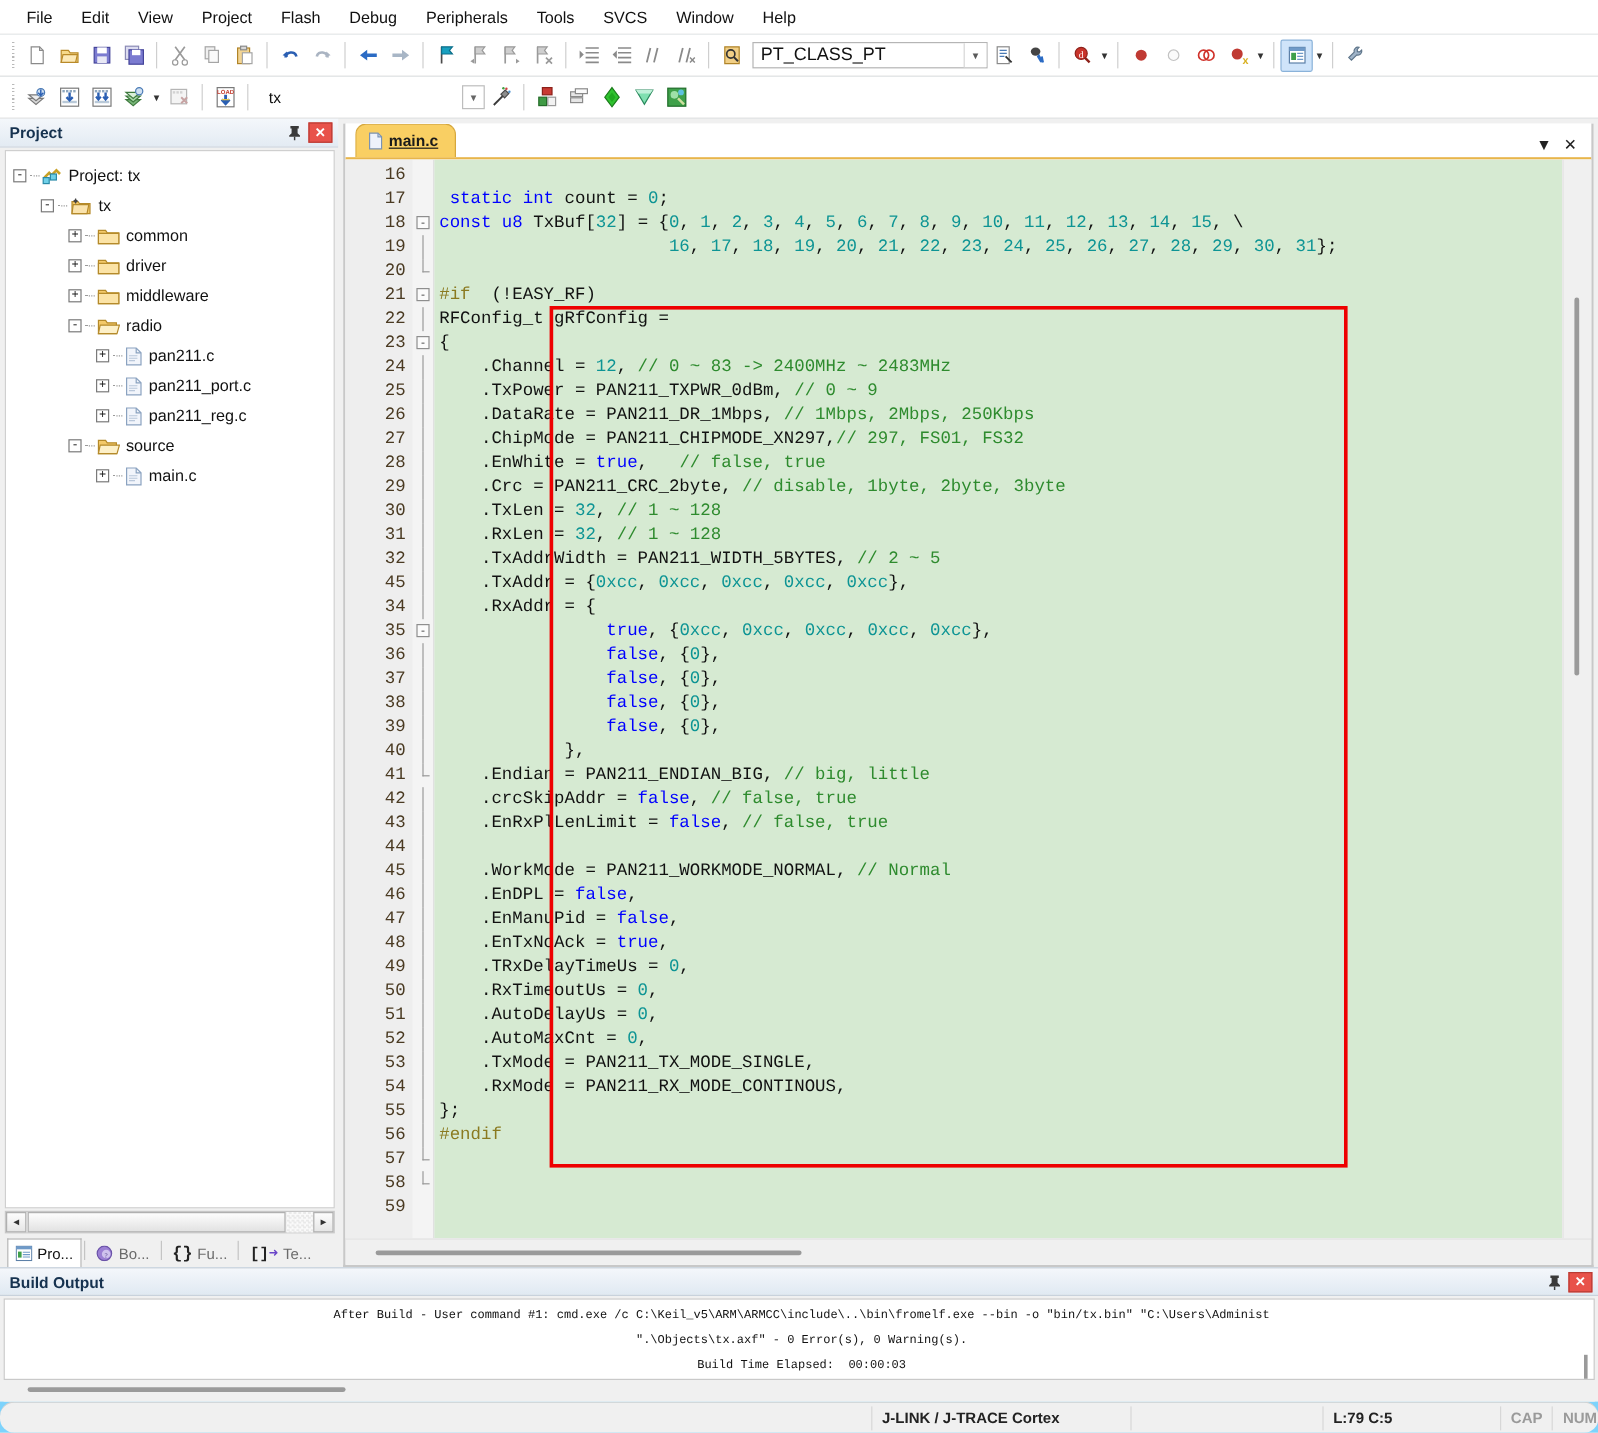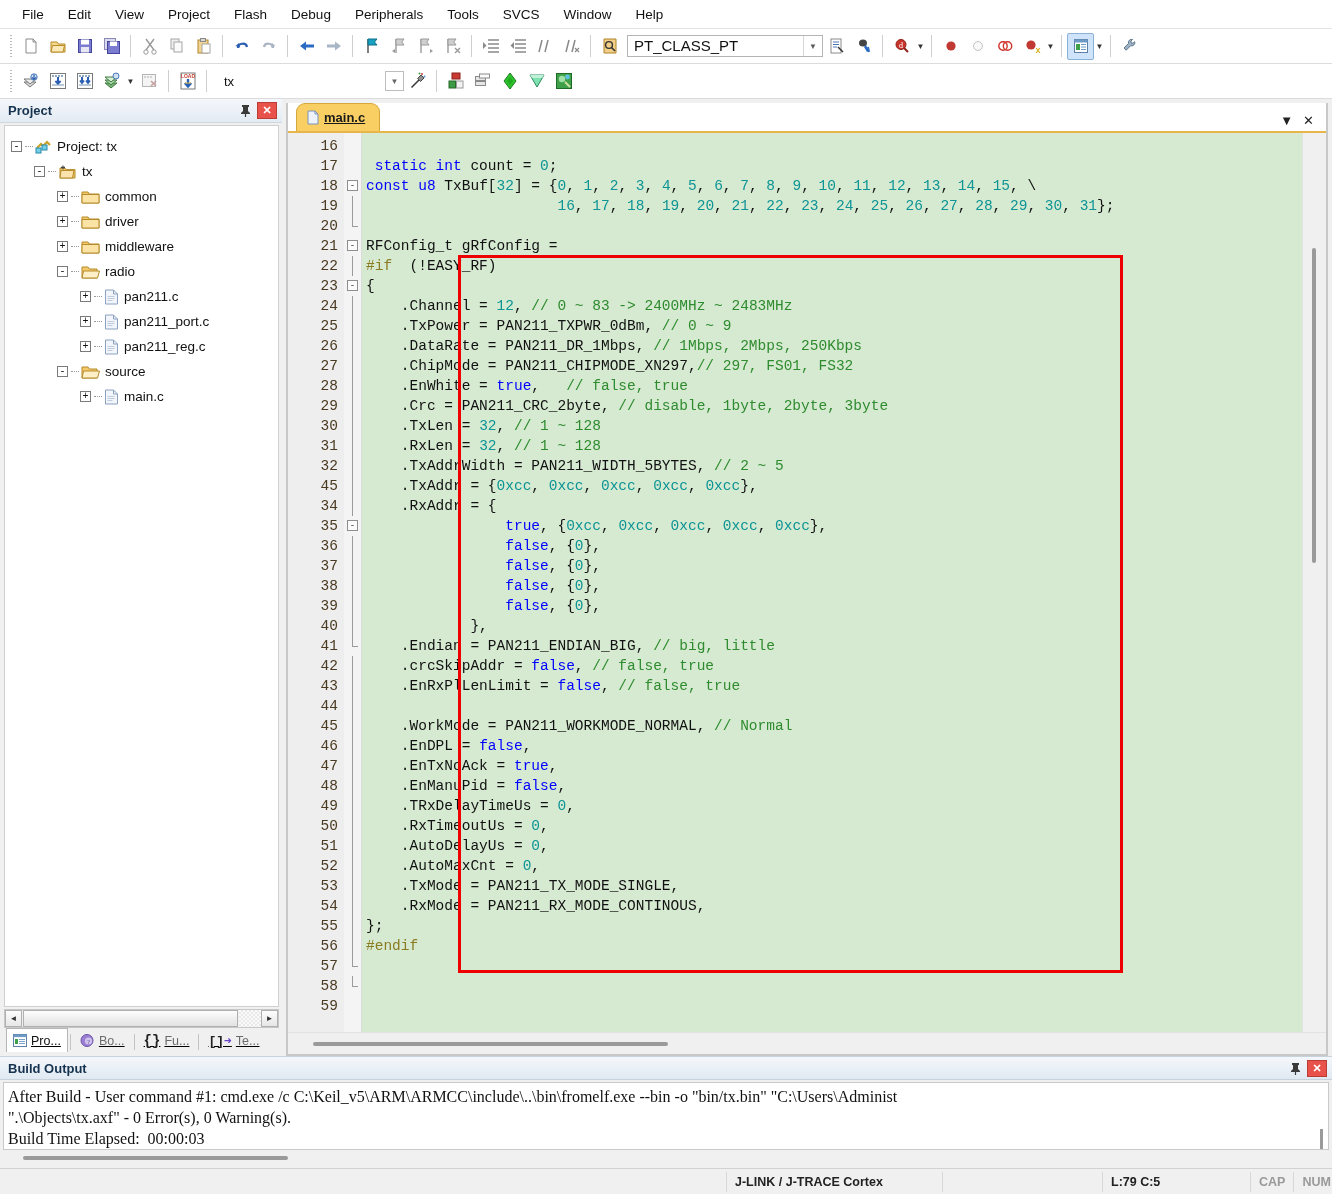--- a/index.html
+++ b/index.html
@@ -111,22 +111,22 @@
   }
   .hs-btn { width:17px;height:17px;background:linear-gradient(to bottom,#fdfdfd,#e6e6e6);
             border:1px solid #b0b0b0; display:flex;align-items:center;justify-content:center;
             font-size:8px;color:#333; cursor:default;}
   .hs-thumb { height:17px; background:linear-gradient(to bottom,#fdfdfd,#e2e2e2);
               border:1px solid #b0b0b0; flex:0 0 215px; margin:0 1px;}
   .hs-track { flex:1 1 auto; height:17px;
      background:repeating-conic-gradient(#e9e9e9 0% 25%, #fafafa 0% 50%) 0 0/4px 4px; }
 
   .proj-tabs {
-    height:28px; flex:0 0 28px; display:flex; 
-    padding-left:6px; background:#f0f0f0;text-decoration:underline;
+    height:28px; flex:0 0 28px; display:flex; align-items:flex-end;
+    padding-left:6px; background:#f0f0f0;
   }
   .ptab {
     display:flex;align-items:center;gap:4px; height:24px; padding:0 6px;
     font-size:12.5px; color:#6b6b6b; cursor:default; border:1px solid transparent;
     border-bottom:none;
   }
   .ptab.sel { background:#fff; border-color:#b5b5b5; color:#111; font-weight:normal; }
   .ptab-sep { width:1px;height:16px;background:#c4c4c4;align-self:center;margin:0 2px;}
 
   
@@ -210,35 +210,35 @@
     flex:0 0 112px; display:flex; flex-direction:column; background:#f0f0f0;
   }
   .build-cap {
     height:24px; flex:0 0 24px; display:flex; align-items:center;
     background: linear-gradient(to bottom,#f4f7fb 0%, #e0e9f2 100%);
     border-top:1px solid #c8d2dc; border-bottom:1px solid #c8d2dc;
     padding-left:8px; font-size:13px; font-weight:bold; color:#16324f;
   }
   .build-body {
     flex:1 1 auto; background:#fff; border:1px solid #c9c9c9; margin:2px 3px 0 3px;
-    font-family:Liberation Serif, serif; font-size:16px; color:#111;
-    padding:3px 0 0 4px; overflow:hidden; position:relative; min-height:0;
+    font-family:Liberation Mono, monospace; font-size:10px; color:#111;
+    padding:3px 0 0 4px; overflow:hidden; position:relative; min-height:0;text-align:center;
   }
   .bline { height:21px; line-height:21px; white-space:pre; }
   .bvthumb { position:absolute; right:5px; top:46px; width:3px; height:34px; background:#9a9a9a;}
   .build-hscroll { height:18px; flex:0 0 18px; position:relative; background:#f0f0f0;
                    margin:0 3px; }
   .bhs-thumb { position:absolute; left:20px; top:6px; height:4px; width:265px;
                background:#9a9a9a; border-radius:2px;}
 
   
   .statusbar {
     height:26px; flex:0 0 26px; display:flex; align-items:center;
     background:#f0f0f0; border-top:1px solid #d2d2d2;
-    font-size:12.5px; color:#222;
+    font-size:12.5px; color:#222;border-radius:12px;
   }
   .sb-cell { height:20px; display:flex; align-items:center; padding:0 8px;
              border-left:1px solid #d7d7d7; }
   .sb-first { flex:0 0 726px; }
   .sb-dbg { flex:0 0 216px; font-weight:bold; }
   .sb-mid { flex:0 0 160px; }
   .sb-pos { flex:0 0 148px; font-weight:bold; }
   .sb-cap { flex:0 0 38px; color:#9a9a9a; font-weight:bold; }
   .sb-num { flex:0 0 40px; color:#9a9a9a; font-weight:bold; }
   .sb-grip { margin-left:auto; width:16px;height:16px; margin-right:3px;
@@ -1023,22 +1023,22 @@
                 </div>
                 <div class="fcell"></div>
               </div>
             <div class="code" id="code">
               <div class="redbox" style="border-color: rgb(238, 0, 0);"></div>
             <div class="ln">&nbsp;</div>
                 <div class="ln"><span class="txt"> </span><span class="kw">static int</span><span class="txt"> count = </span><span class="num">0</span><span class="txt">;</span></div>
                 <div class="ln"><span class="kw">const u8</span><span class="txt"> TxBuf[</span><span class="num">32</span><span class="txt">] = {</span><span class="num">0</span><span class="txt">, </span><span class="num">1</span><span class="txt">, </span><span class="num">2</span><span class="txt">, </span><span class="num">3</span><span class="txt">, </span><span class="num">4</span><span class="txt">, </span><span class="num">5</span><span class="txt">, </span><span class="num">6</span><span class="txt">, </span><span class="num">7</span><span class="txt">, </span><span class="num">8</span><span class="txt">, </span><span class="num">9</span><span class="txt">, </span><span class="num">10</span><span class="txt">, </span><span class="num">11</span><span class="txt">, </span><span class="num">12</span><span class="txt">, </span><span class="num">13</span><span class="txt">, </span><span class="num">14</span><span class="txt">, </span><span class="num">15</span><span class="txt">, \</span></div>
                 <div class="ln"><span class="txt">                      </span><span class="num">16</span><span class="txt">, </span><span class="num">17</span><span class="txt">, </span><span class="num">18</span><span class="txt">, </span><span class="num">19</span><span class="txt">, </span><span class="num">20</span><span class="txt">, </span><span class="num">21</span><span class="txt">, </span><span class="num">22</span><span class="txt">, </span><span class="num">23</span><span class="txt">, </span><span class="num">24</span><span class="txt">, </span><span class="num">25</span><span class="txt">, </span><span class="num">26</span><span class="txt">, </span><span class="num">27</span><span class="txt">, </span><span class="num">28</span><span class="txt">, </span><span class="num">29</span><span class="txt">, </span><span class="num">30</span><span class="txt">, </span><span class="num">31</span><span class="txt">};</span></div>
                 <div class="ln">&nbsp;</div>
+                <div class="ln"><span class="pre">#if</span><span class="txt">  (!EASY_RF)</span></div>
                 <div class="ln"><span class="txt">RFConfig_t gRfConfig =</span></div>
-                <div class="ln"><span class="pre">#if</span><span class="txt">  (!EASY_RF)</span></div>
                 <div class="ln"><span class="txt">{</span></div>
                 <div class="ln"><span class="txt">    .Channel = </span><span class="num">12</span><span class="txt">, </span><span class="cmt">// 0 ~ 83 -&gt; 2400MHz ~ 2483MHz</span></div>
                 <div class="ln"><span class="txt">    .TxPower = PAN211_TXPWR_0dBm, </span><span class="cmt">// 0 ~ 9</span></div>
                 <div class="ln"><span class="txt">    .DataRate = PAN211_DR_1Mbps, </span><span class="cmt">// 1Mbps, 2Mbps, 250Kbps</span></div>
                 <div class="ln"><span class="txt">    .ChipMode = PAN211_CHIPMODE_XN297,</span><span class="cmt">// 297, FS01, FS32</span></div>
                 <div class="ln"><span class="txt">    .EnWhite = </span><span class="kw">true</span><span class="txt">,   </span><span class="cmt">// false, true</span></div>
                 <div class="ln"><span class="txt">    .Crc = PAN211_CRC_2byte, </span><span class="cmt">// disable, 1byte, 2byte, 3byte</span></div>
                 <div class="ln"><span class="txt">    .TxLen = </span><span class="num">32</span><span class="txt">, </span><span class="cmt">// 1 ~ 128</span></div>
                 <div class="ln"><span class="txt">    .RxLen = </span><span class="num">32</span><span class="txt">, </span><span class="cmt">// 1 ~ 128</span></div>
                 <div class="ln"><span class="txt">    .TxAddrWidth = PAN211_WIDTH_5BYTES, </span><span class="cmt">// 2 ~ 5</span></div>
@@ -1049,22 +1049,22 @@
                 <div class="ln"><span class="txt">                </span><span class="kw">false</span><span class="txt">, {</span><span class="num">0</span><span class="txt">},</span></div>
                 <div class="ln"><span class="txt">                </span><span class="kw">false</span><span class="txt">, {</span><span class="num">0</span><span class="txt">},</span></div>
                 <div class="ln"><span class="txt">                </span><span class="kw">false</span><span class="txt">, {</span><span class="num">0</span><span class="txt">},</span></div>
                 <div class="ln"><span class="txt">            },</span></div>
                 <div class="ln"><span class="txt">    .Endian = PAN211_ENDIAN_BIG, </span><span class="cmt">// big, little</span></div>
                 <div class="ln"><span class="txt">    .crcSkipAddr = </span><span class="kw">false</span><span class="txt">, </span><span class="cmt">// false, true</span></div>
                 <div class="ln"><span class="txt">    .EnRxPlLenLimit = </span><span class="kw">false</span><span class="txt">, </span><span class="cmt">// false, true</span></div>
                 <div class="ln">&nbsp;</div>
                 <div class="ln"><span class="txt">    .WorkMode = PAN211_WORKMODE_NORMAL, </span><span class="cmt">// Normal</span></div>
                 <div class="ln"><span class="txt">    .EnDPL = </span><span class="kw">false</span><span class="txt">,</span></div>
+                <div class="ln"><span class="txt">    .EnManuPid = </span><span class="kw">false</span><span class="txt">,</span></div>
                 <div class="ln"><span class="txt">    .EnTxNoAck = </span><span class="kw">true</span><span class="txt">,</span></div>
-                <div class="ln"><span class="txt">    .EnManuPid = </span><span class="kw">false</span><span class="txt">,</span></div>
                 <div class="ln"><span class="txt">    .TRxDelayTimeUs = </span><span class="num">0</span><span class="txt">,</span></div>
                 <div class="ln"><span class="txt">    .RxTimeoutUs = </span><span class="num">0</span><span class="txt">,</span></div>
                 <div class="ln"><span class="txt">    .AutoDelayUs = </span><span class="num">0</span><span class="txt">,</span></div>
                 <div class="ln"><span class="txt">    .AutoMaxCnt = </span><span class="num">0</span><span class="txt">,</span></div>
                 <div class="ln"><span class="txt">    .TxMode = PAN211_TX_MODE_SINGLE,</span></div>
                 <div class="ln"><span class="txt">    .RxMode = PAN211_RX_MODE_CONTINOUS,</span></div>
                 <div class="ln"><span class="txt">};</span></div>
                 <div class="ln"><span class="pre">#endif</span></div>
                 <div class="ln">&nbsp;</div>
               </div>

